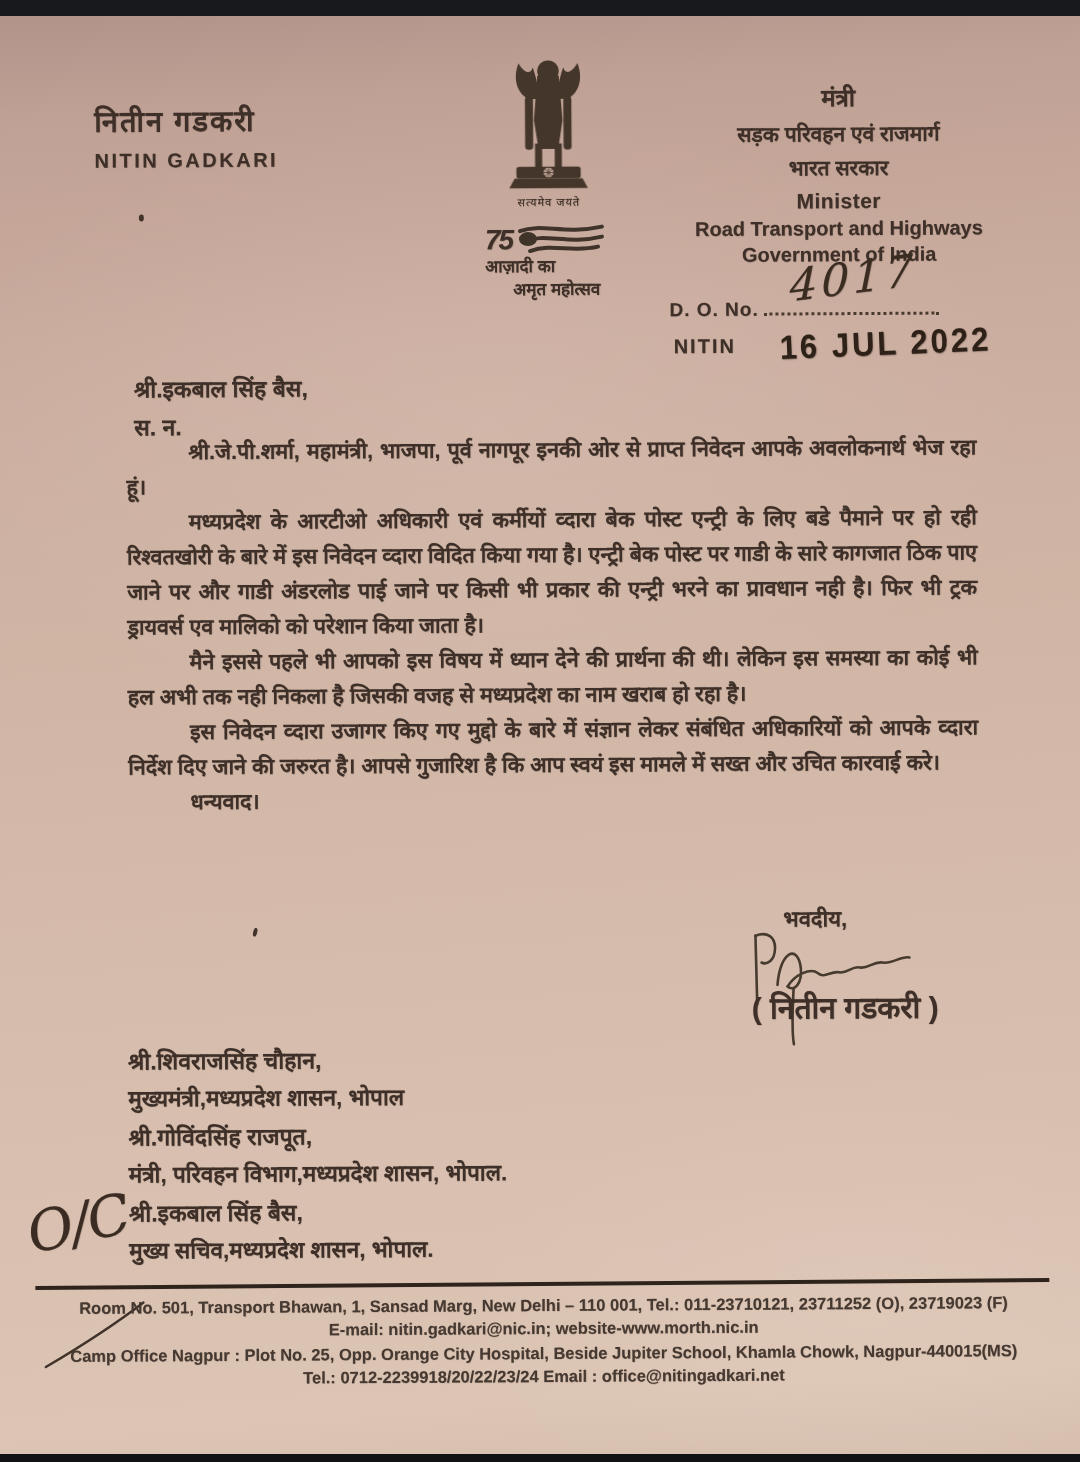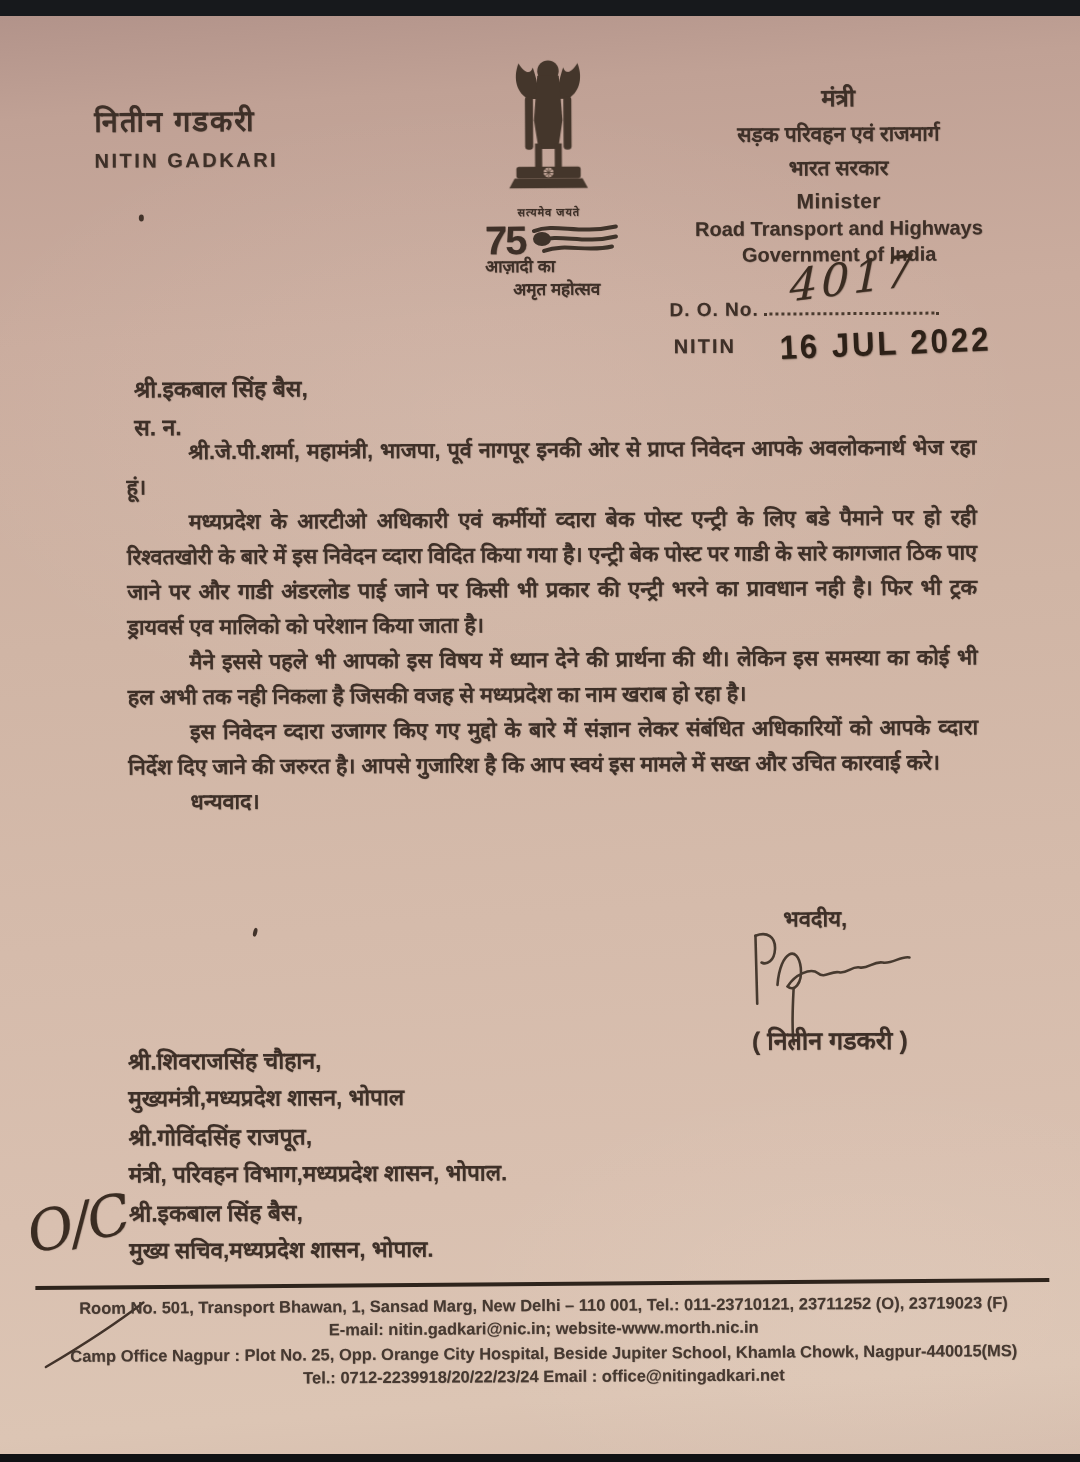--- a/index.html
+++ b/index.html
@@ -25,25 +25,25 @@
   .ink{color:#3e3028;text-shadow:0.4px 0.4px 0.9px rgba(55,40,30,0.45);}
 
   
   .sender{position:absolute;left:98px;top:82px;}
   .sender .hi{font-size:29px;font-weight:700;letter-spacing:2px;}
   .sender .en{font-size:20px;font-weight:700;letter-spacing:2.5px;margin-top:10px;}
   .pen-dot{position:absolute;background:#42332a;border-radius:50%;}
 
   .emblem-wrap{position:absolute;left:504px;top:40px;width:96px;text-align:center;}
   .emblem-wrap svg{filter:blur(0.5px);}
-  .motto{font-size:11px;font-weight:700;letter-spacing:1px;margin-top:10px;white-space:nowrap;}
+  .motto{font-size:11px;font-weight:400;letter-spacing:1px;margin-top:0;white-space:nowrap;}
 
   .azadi{position:absolute;left:488px;top:206px;width:170px;}
   .azadi .row1{display:flex;align-items:center;}
-  .azadi .n75{font-size:40px;font-weight:700;line-height:36px;letter-spacing:-2px;}
+  .azadi .n75{font-size:28px;font-weight:700;font-style:italic;line-height:36px;letter-spacing:-2px;}
   .azadi .l1{font-size:17px;font-weight:700;margin-top:-4px;}
   .azadi .l2{font-size:17px;font-weight:700;margin-left:28px;}
 
   .office{position:absolute;left:642px;top:66px;width:400px;text-align:center;}
   .office div{white-space:nowrap;}
   .office .h1{font-size:24px;font-weight:700;}
   .office .h2{font-size:21px;font-weight:700;margin-top:6px;}
   .office .h3{font-size:21px;font-weight:700;margin-top:6px;}
   .office .e1{font-size:21px;font-weight:700;margin-top:8px;letter-spacing:0.5px;}
   .office .e2{font-size:20px;font-weight:700;margin-top:4px;}
@@ -66,21 +66,21 @@
   }
 
   
   .recipient{position:absolute;left:136px;top:352px;font-size:23px;font-weight:700;line-height:38px;}
   .body-text{position:absolute;left:128px;top:417px;width:850px;font-size:21.5px;line-height:35px;text-align:justify;}
   .body-text p{margin:0;text-indent:62px;font-weight:600;}
   .thanks{margin:0;text-indent:62px;font-weight:600;}
 
   .closing{position:absolute;left:782px;top:888px;font-size:22px;font-weight:700;}
   .sig{position:absolute;left:740px;top:906px;transform:rotate(-2deg);}
-  .sig-name{position:absolute;left:750px;top:1008px;font-size:25px;font-weight:700;white-space:nowrap;}
+  .sig-name{position:absolute;left:750px;top:972px;font-size:30px;font-weight:700;white-space:nowrap;}
 
   .cc{position:absolute;left:126px;top:1024px;font-size:23px;line-height:38px;}
   .cc .nm{font-weight:700;}
   .cc .rl{font-weight:600;font-size:22.5px;}
 
   .oc-mark{
     position:absolute;left:24px;top:1172px;
     font-family:"DejaVu Serif", serif;font-style:italic;
     font-size:56px;color:#3a2c22;transform:rotate(-12deg);
     font-weight:400;letter-spacing:-2px;

